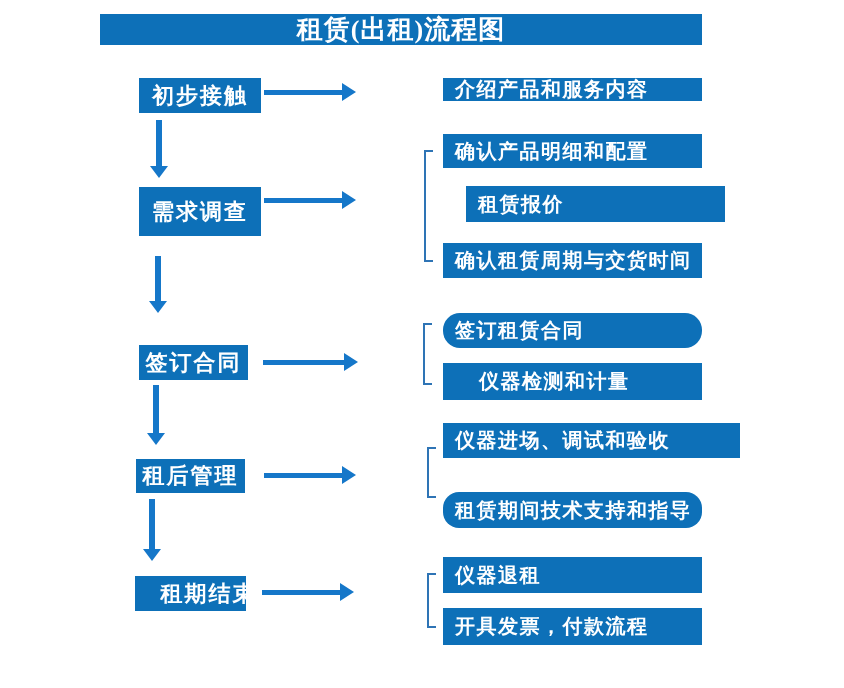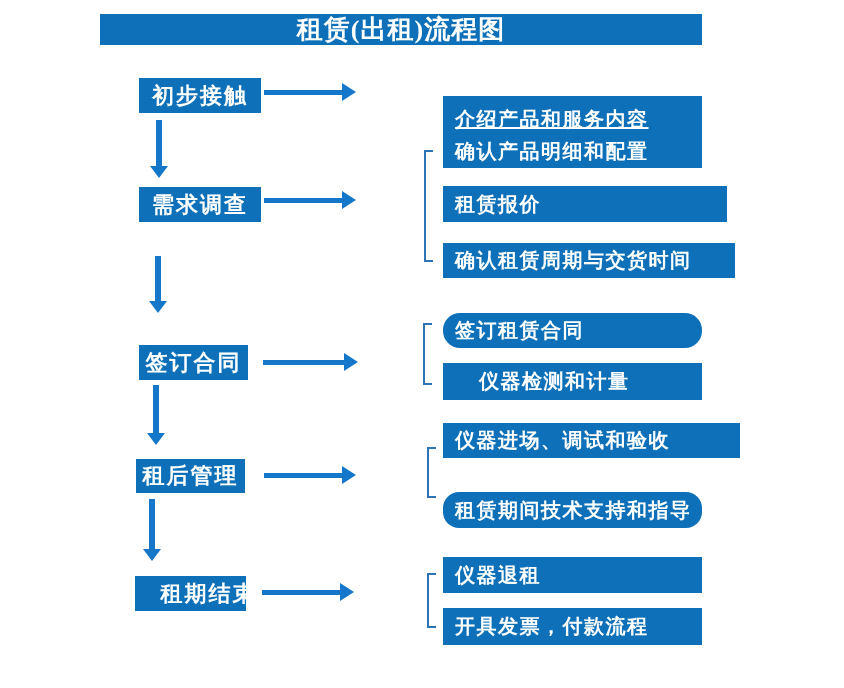--- a/index.html
+++ b/index.html
@@ -75,30 +75,30 @@
   }
 </style>
 </head>
 <body>
 
 <div class="canvas">
 
   <div class="box title-bar" style="left:100px; top:14px; width:602px; height:31px;">租赁(出租)流程图</div>
 
   <div class="box step-box" style="left:103px; top:78px; width:122px; height:35px;">初步接触</div>
-  <div class="box step-box" style="left:103px; top:187px; width:122px; height:35px;">需求调查</div>
+  <div class="box step-box" style="left:103px; top:187px; width:122px; height:49px;">需求调查</div>
   <div class="box step-box" style="left:103px; top:345px; width:109px; height:35px;">签订合同</div>
   <div class="box step-box" style="left:100px; top:459px; width:109px; height:34px;">租后管理</div>
   <div class="box step-box" style="left:99px; top:576px; width:111px; height:35px;padding-left:36px;">租期结束</div>
 
-  <div class="box output-box" style="left:443px; top:96px; width:259px; height:46px;text-decoration:underline;">介绍产品和服务内容</div>
+  <div class="box output-box" style="left:443px; top:78px; width:259px; height:23px;">介绍产品和服务内容</div>
 
   <div class="box output-box" style="left:443px; top:134px; width:259px; height:34px;">确认产品明细和配置</div>
-  <div class="box output-box" style="left:443px; top:186px; width:284px; height:36px;">租赁报价</div>
-  <div class="box output-box" style="left:443px; top:243px; width:292px; height:35px;">确认租赁周期与交货时间</div>
+  <div class="box output-box" style="left:466px; top:186px; width:259px; height:36px;">租赁报价</div>
+  <div class="box output-box" style="left:443px; top:243px; width:259px; height:35px;">确认租赁周期与交货时间</div>
 
   <div class="box output-box" style="left:443px; top:313px; width:259px; height:35px;border-radius:17px;">签订租赁合同</div>
   <div class="box output-box" style="left:443px; top:363px; width:259px; height:37px;padding-left:36px;">仪器检测和计量</div>
 
   <div class="box output-box" style="left:443px; top:423px; width:297px; height:35px;">仪器进场、调试和验收</div>
   <div class="box output-box" style="left:443px; top:492px; width:259px; height:36px;border-radius:16px;">租赁期间技术支持和指导</div>
 
   <div class="box output-box" style="left:443px; top:557px; width:259px; height:36px;">仪器退租</div>
   <div class="box output-box" style="left:443px; top:608px; width:259px; height:37px;">开具发票，付款流程</div>
 

